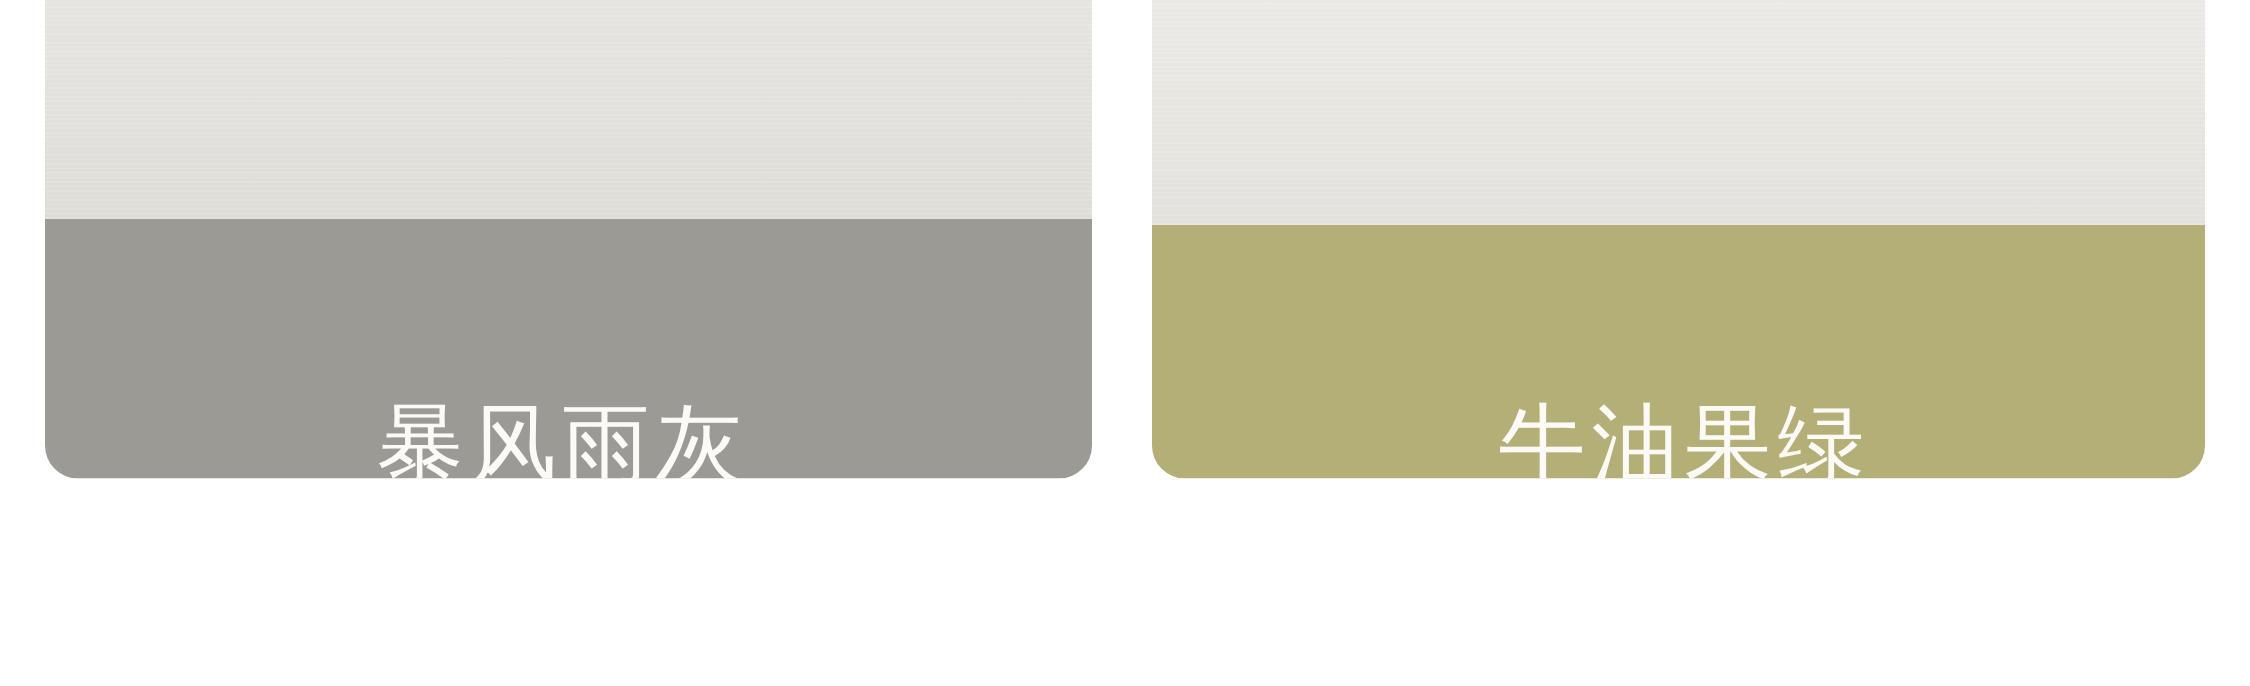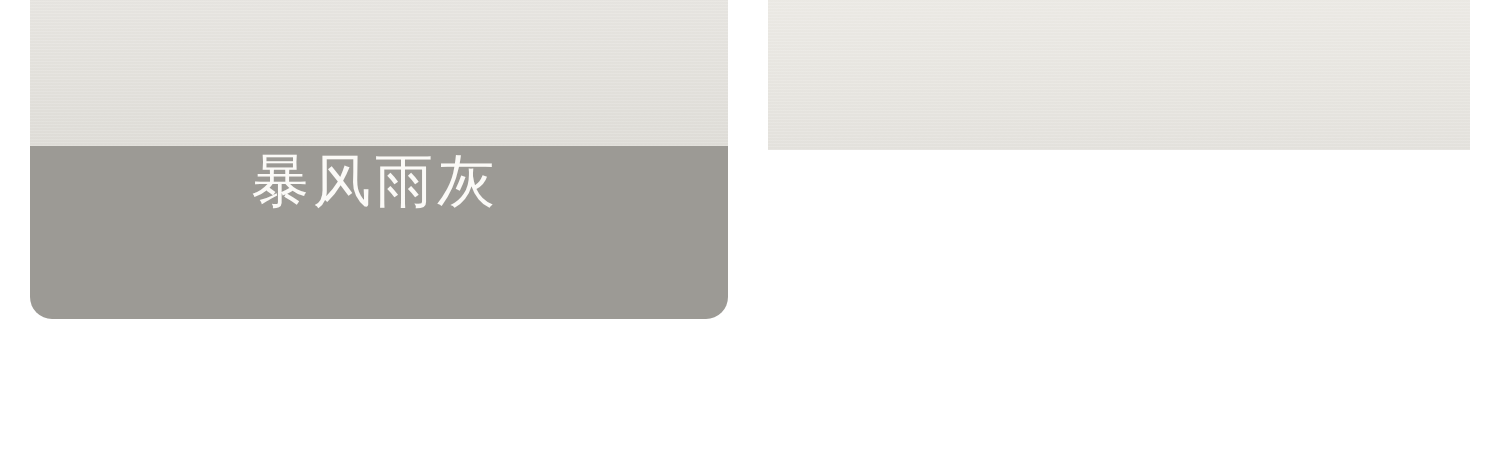--- a/index.html
+++ b/index.html
@@ -71,21 +71,21 @@
       repeating-linear-gradient(0deg, rgba(255,255,255,0.22) 0px, rgba(255,255,255,0.22) 1px, rgba(0,0,0,0.012) 1px, rgba(0,0,0,0.012) 3px);
     opacity: 0.5;
     pointer-events: none;
   }
 
   
   .card-band {
     flex: 1 1 auto;
     width: 100%;
     display: flex;
-    align-items: flex-start;
+    align-items: flex-end;
     justify-content: center;
     position: relative;
   }
   .card-left .card-band {
     background: #9C9A95;
   }
   .card-right .card-band {
     background: #B4AF77;
   }
 
@@ -111,15 +111,18 @@
 
   <div class="swatch-card card-left">
     <div class="card-top"></div>
     <div class="card-band" style="background: rgb(156, 154, 149);">
       <div class="band-label" style="color: rgb(251, 250, 247);">暴风雨灰</div>
     </div>
   </div>
 
   <div class="swatch-card card-right">
     <div class="card-top"></div>
+    <div class="card-band" style="background: rgb(180, 175, 119);">
+      <div class="band-label" style="color: rgb(251, 250, 247);">牛油果绿</div>
+    </div>
   </div>
 
 </div>
 
 </body></html>

